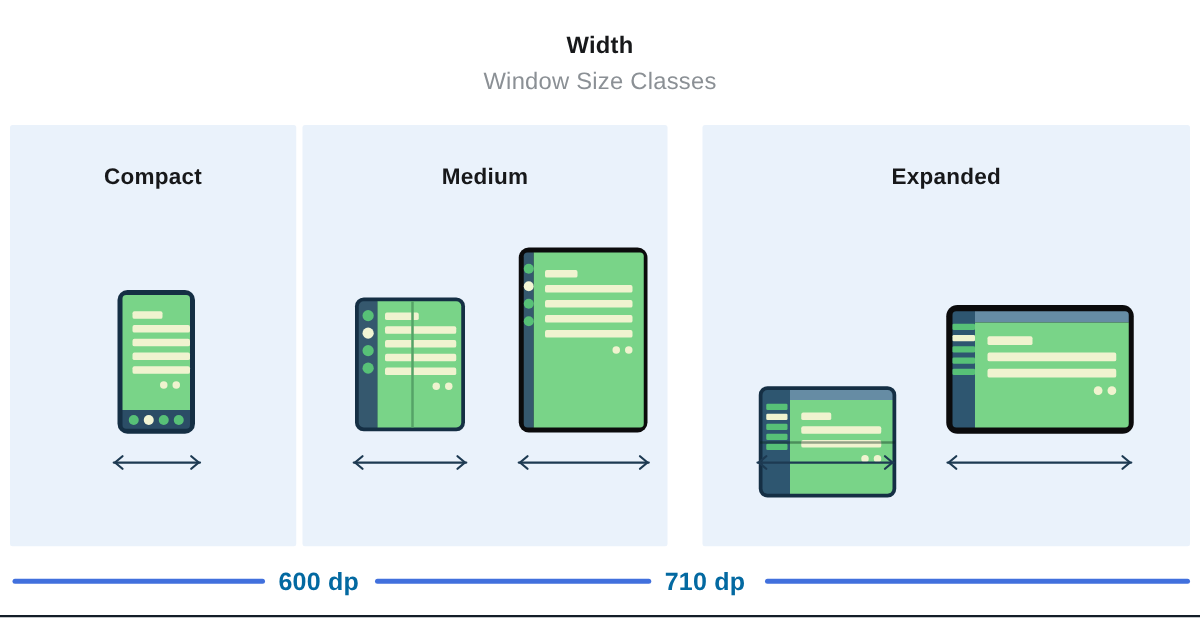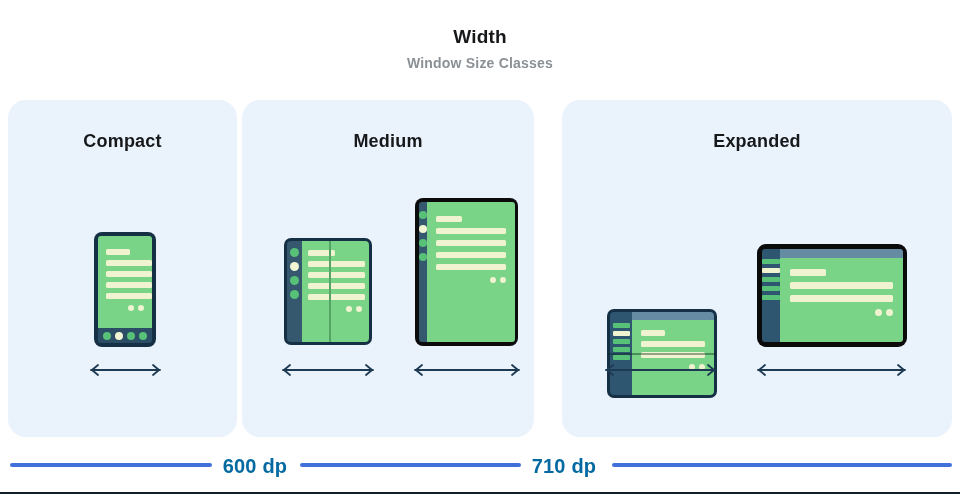--- a/index.html
+++ b/index.html
@@ -6,23 +6,23 @@
   html,body { background:#ffffff; }
   .canvas {
     position:relative; width:960px; height:494px; background:#ffffff;
     font-family:"Liberation Sans", sans-serif; overflow:hidden;
     border-bottom:2px solid #131d28;
     padding-left:24px;
   }
   
   .hdr { position:absolute; top:26px; left:0; width:100%; text-align:center; }
   .hdr .title { font-size:19px; font-weight:bold; color:#17181a; letter-spacing:.2px; }
-  .hdr .subtitle { font-size:14px; font-weight:bold; color:#8b9095; margin-top:7px; letter-spacing:.2px; }
-  
-  .panel { position:absolute; top:100px; height:337px; background:#eaf2fb; border-radius:18px; }
+  .hdr .subtitle { font-size:19px; font-weight:normal; color:#8b9095; margin-top:7px; letter-spacing:.2px; }
+  
+  .panel { position:absolute; top:100px; height:337px; background:#eaf2fb; border-radius:2px; }
   .panel.compact { left:8px; width:229px; }
   .panel.medium { left:242px; width:292px; }
   .panel.expanded { left:562px; width:390px; }
   .panel .plabel { text-align:center; margin-top:31px; font-size:18px; font-weight:bold; color:#17181a; letter-spacing:.2px; }
   .dev { position:absolute; }
   
   .bar { background:#f0f3cf; border-radius:1.5px; height:6px; }
   .dotrow { display:flex; gap:4px; align-self:flex-end; margin-top:1px; }
   .dot { width:6px; height:6px; border-radius:50%; background:#f0f3cf; }
   .raildot { border-radius:50%; background:#57c177; flex:0 0 auto; }

